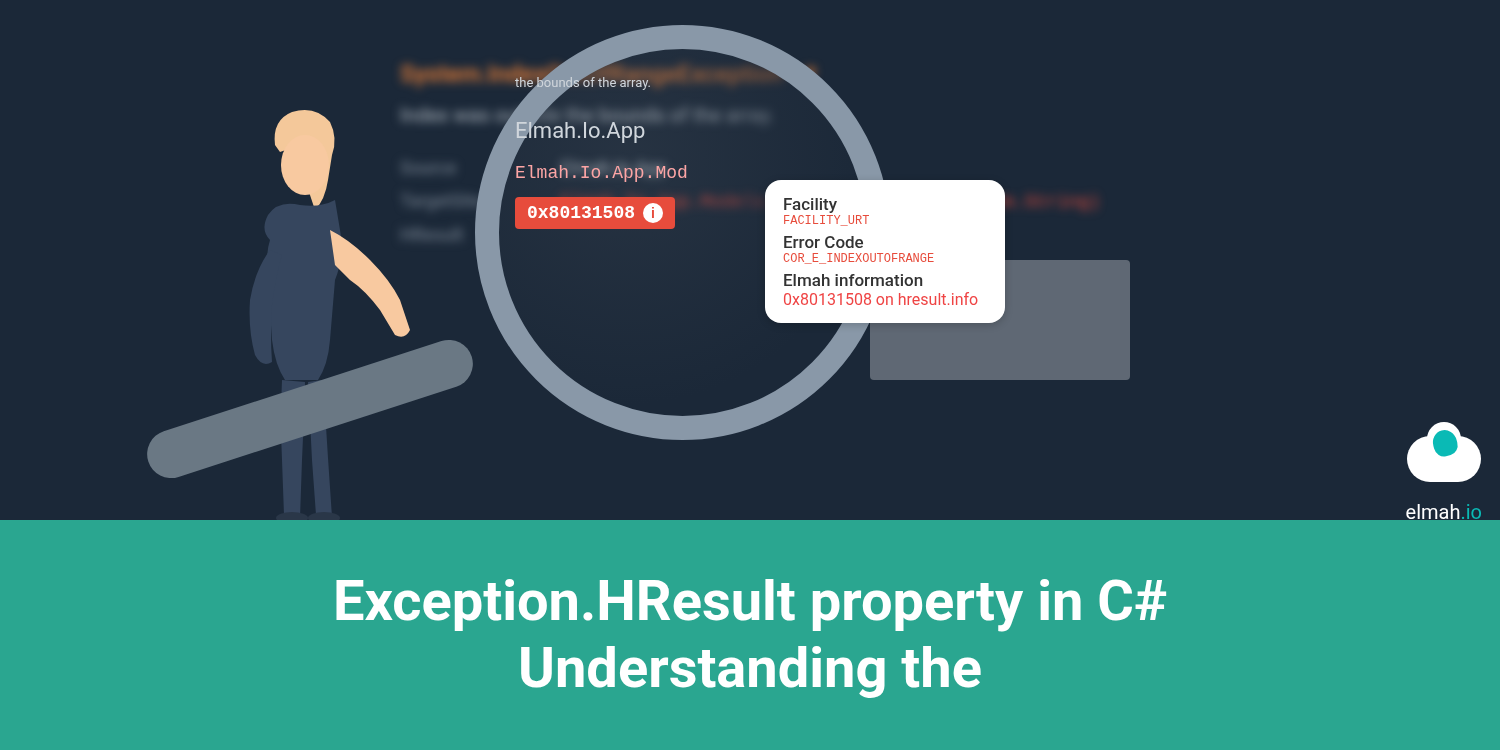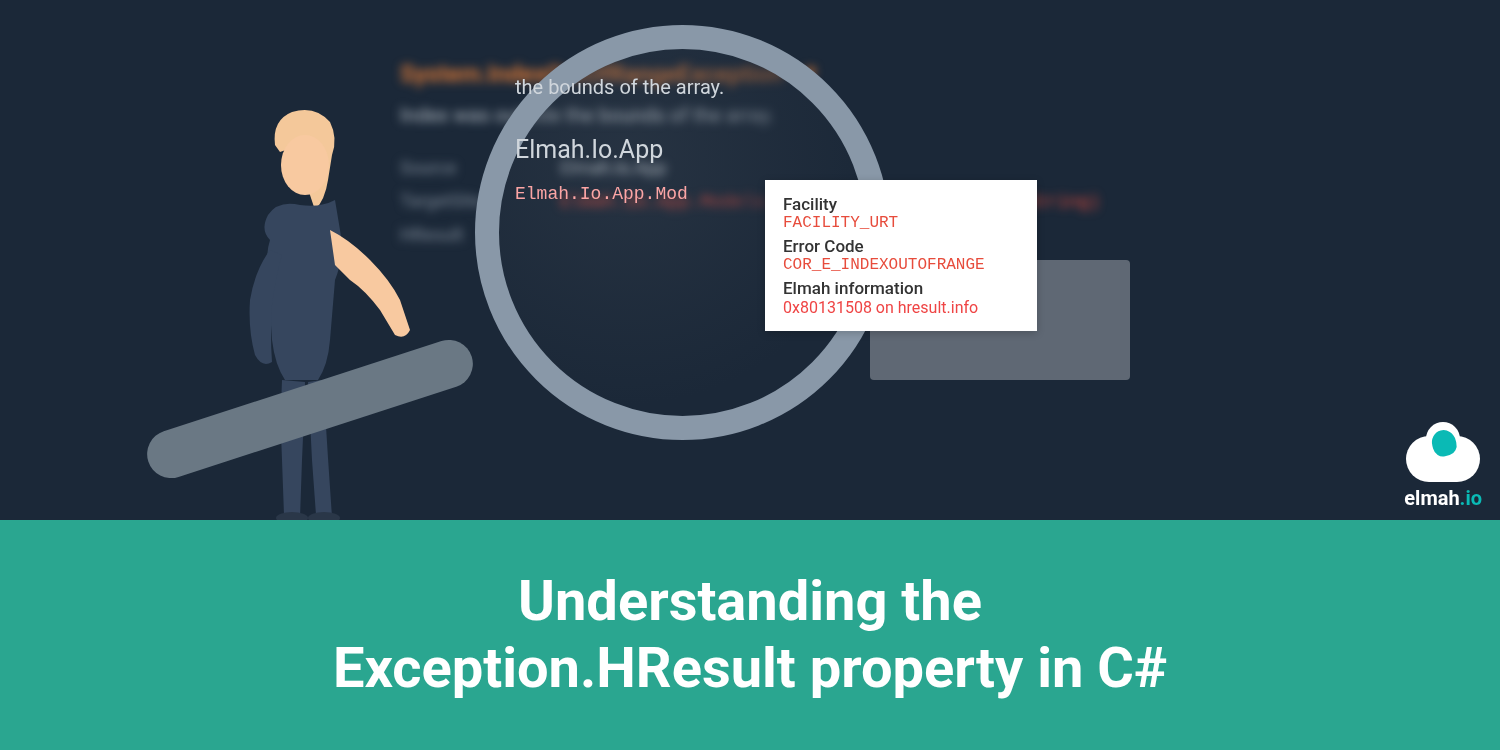--- a/index.html
+++ b/index.html
@@ -11,36 +11,36 @@
 .exception-msg{color:#b0b8c0;font-size:20px;margin-bottom:30px}
 .detail-row{display:flex;margin-bottom:12px;align-items:baseline}
 .detail-label{width:160px;color:#6a7684;font-size:18px;font-weight:500}
 .detail-value{color:#b0b8c0;font-size:18px}
 .detail-value-red{color:#e74c3c;font-size:18px;font-family:"Courier New",monospace}
 .white-box{position:absolute;left:870px;top:260px;width:260px;height:120px;background:#fff;border-radius:4px;opacity:0.3}
 .magnifier{position:absolute;left:420px;top:15px;width:520px;height:520px;pointer-events:none}
 .lens{position:absolute;left:55px;top:10px;width:415px;height:415px;border-radius:50%;border:24px solid #8998a8;background:radial-gradient(circle at 35% 30%, rgba(255,255,255,0.05), rgba(27,40,56,0.7) 70%)}
 .handle{position:absolute;left:-280px;top:370px;width:340px;height:48px;background:#6a7884;border-radius:24px;transform:rotate(-18deg)}
 .lens-content{position:absolute;left:95px;top:60px;width:340px;color:#d0d6dc}
-.lens-bounds{font-size:20px;margin-bottom:36px}
-.lens-app{font-size:25px;margin-bottom:20px}
+.lens-bounds{font-size:13px;margin-bottom:28px}
+.lens-app{font-size:22px;margin-bottom:20px}
 .lens-red{color:#fca5a5;font-family:"Courier New",monospace;font-size:18px;margin-bottom:14px}
 .hresult-badge{display:inline-flex;align-items:center;background:#e74c3c;color:#fff;padding:6px 12px;border-radius:4px;font-weight:600;font-size:18px;font-family:"Courier New",monospace}
 .info-circle{display:inline-flex;align-items:center;justify-content:center;width:20px;height:20px;background:#fff;border-radius:50%;color:#e74c3c;font-size:14px;font-weight:700;margin-left:8px;font-family:sans-serif}
-.tooltip-card{position:absolute;left:765px;top:180px;width:272px;background:#fff;border-radius:0;padding:14px 18px;box-shadow:0 2px 8px rgba(0,0,0,0.2)}
+.tooltip-card{position:absolute;left:765px;top:180px;width:240px;background:#fff;border-radius:16px;padding:14px 18px;box-shadow:0 2px 8px rgba(0,0,0,0.2)}
 .tooltip-label{color:#333;font-size:17px;font-weight:500;margin-top:4px}
 .tooltip-label:first-child{margin-top:0}
-.tooltip-red{color:#e74c3c;font-family:"Courier New",monospace;font-size:16px}
+.tooltip-red{color:#e74c3c;font-family:"Courier New",monospace;font-size:12px}
 .tooltip-teal{color:#ef4444;font-size:16px}
 .person{position:absolute;left:200px;top:100px;width:240px;height:420px}
 .logo{position:absolute;right:18px;top:436px;display:flex;flex-direction:column;align-items:center}
 .cloud{width:74px;height:46px;background:#fff;border-radius:24px;position:relative}
 .cloud::before{content:"";position:absolute;top:-14px;left:20px;width:34px;height:34px;background:#fff;border-radius:50%}
 .cloud-bug{position:absolute;top:-6px;left:26px;width:24px;height:26px;background:#0abab5;border-radius:50% 50% 40% 40%;transform:rotate(-15deg)}
-.logo-text{color:#fff;font-size:20px;font-weight:700;margin-top:4px}
+.logo-text{color:#fff;font-size:20px;font-weight:400;margin-top:18px}
 .logo-text .io{color:#0abab5}
 .bottom-section{height:230px;background:#2aa690;display:flex;align-items:center;justify-content:center}
 .headline{color:#fff;font-size:56px;font-weight:700;text-align:center;line-height:1.2}
 </style>
 </head>
 <body>
 
 <div class="top-section">
   <div class="content-blur">
     <div class="exception-title">
@@ -75,20 +75,24 @@
     <ellipse cx="124" cy="418" rx="16" ry="6" fill="#2a3748"></ellipse>
   </svg>
 
   <div class="magnifier">
     <div class="handle"></div>
     <div class="lens"></div>
     <div class="lens-content">
       <div class="lens-bounds">the bounds of the array.</div>
       <div class="lens-app">Elmah.Io.App</div>
       <div class="lens-red">Elmah.Io.App.Mod</div>
+      <div class="hresult-badge">
+        <span>0x80131508</span>
+        <span class="info-circle">i</span>
+      </div>
     </div>
   </div>
 
   <div class="tooltip-card">
     <div class="tooltip-label">Facility</div>
     <div class="tooltip-red">FACILITY_URT</div>
     <div class="tooltip-label">Error Code</div>
     <div class="tooltip-red">COR_E_INDEXOUTOFRANGE</div>
     <div class="tooltip-label">Elmah information</div>
     <div class="tooltip-teal">0x80131508 on hresult.info</div>
@@ -97,16 +101,16 @@
   <div class="logo">
     <div class="cloud">
       <div class="cloud-bug"></div>
     </div>
     <div class="logo-text"><span>elmah</span><span class="io">.io</span></div>
   </div>
 </div>
 
 <div class="bottom-section">
   <div class="headline">
+    <div>Exception.HResult property in C#</div>
     <div>Understanding the</div>
-    <div>Exception.HResult property in C#</div>
   </div>
 </div>
 
 </body></html>

